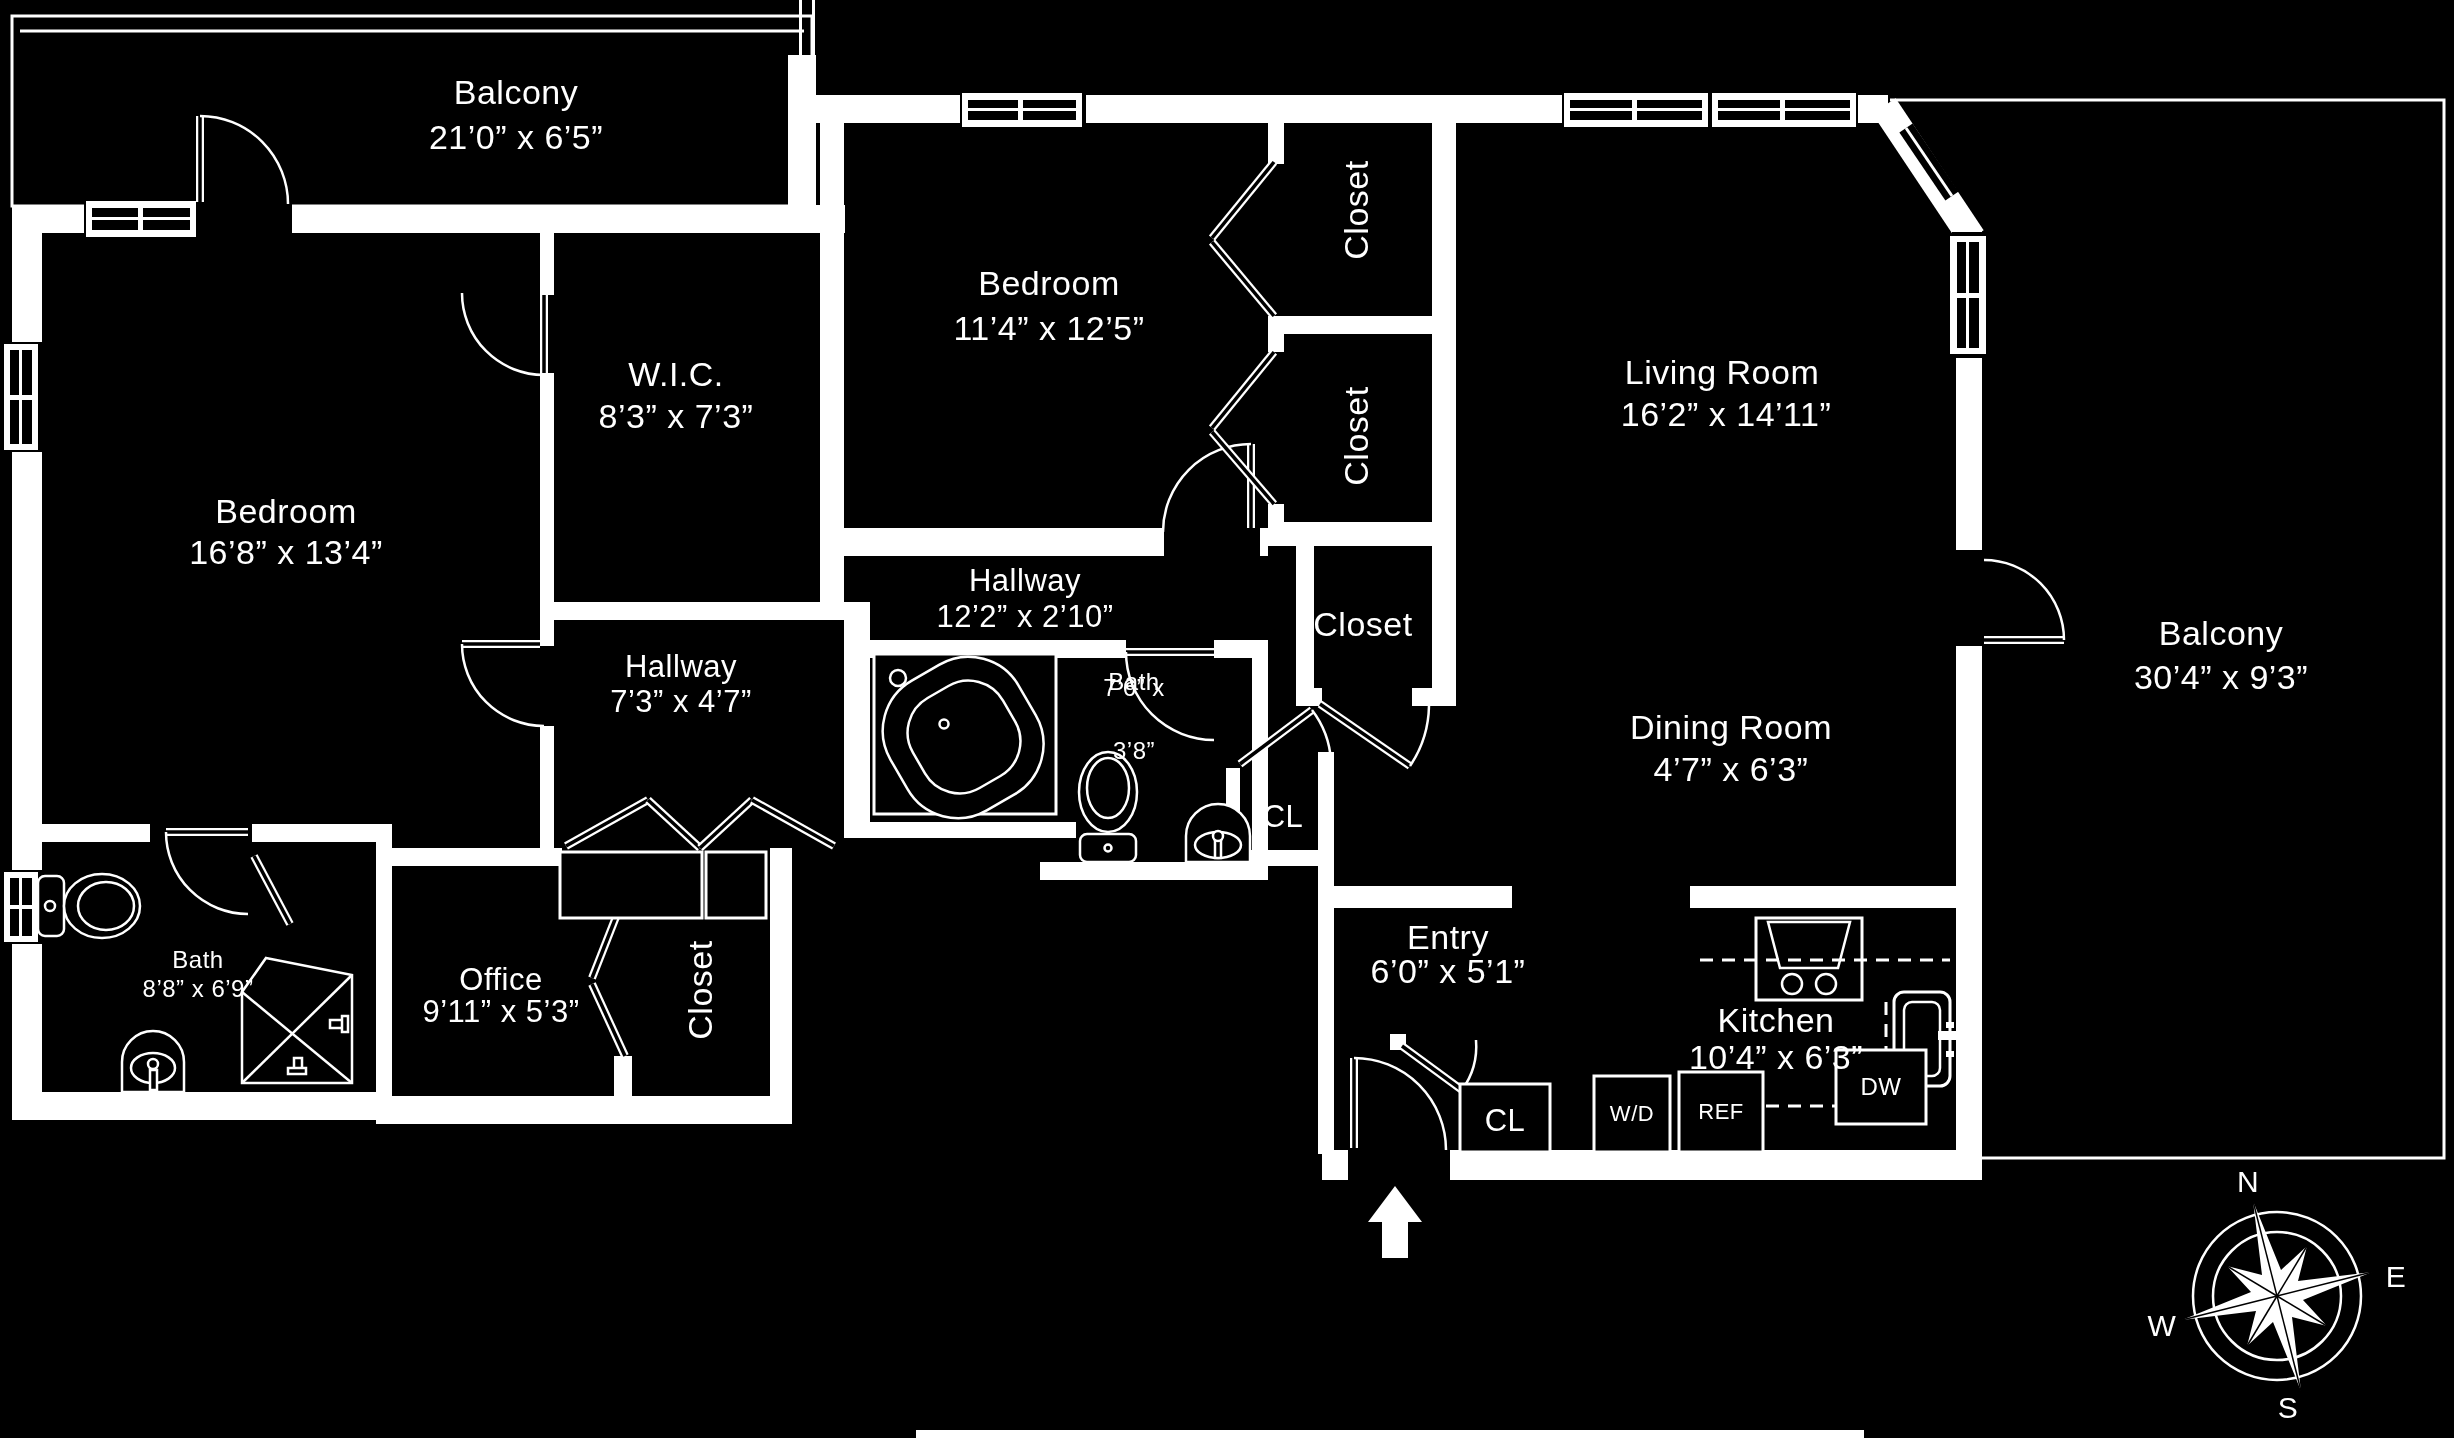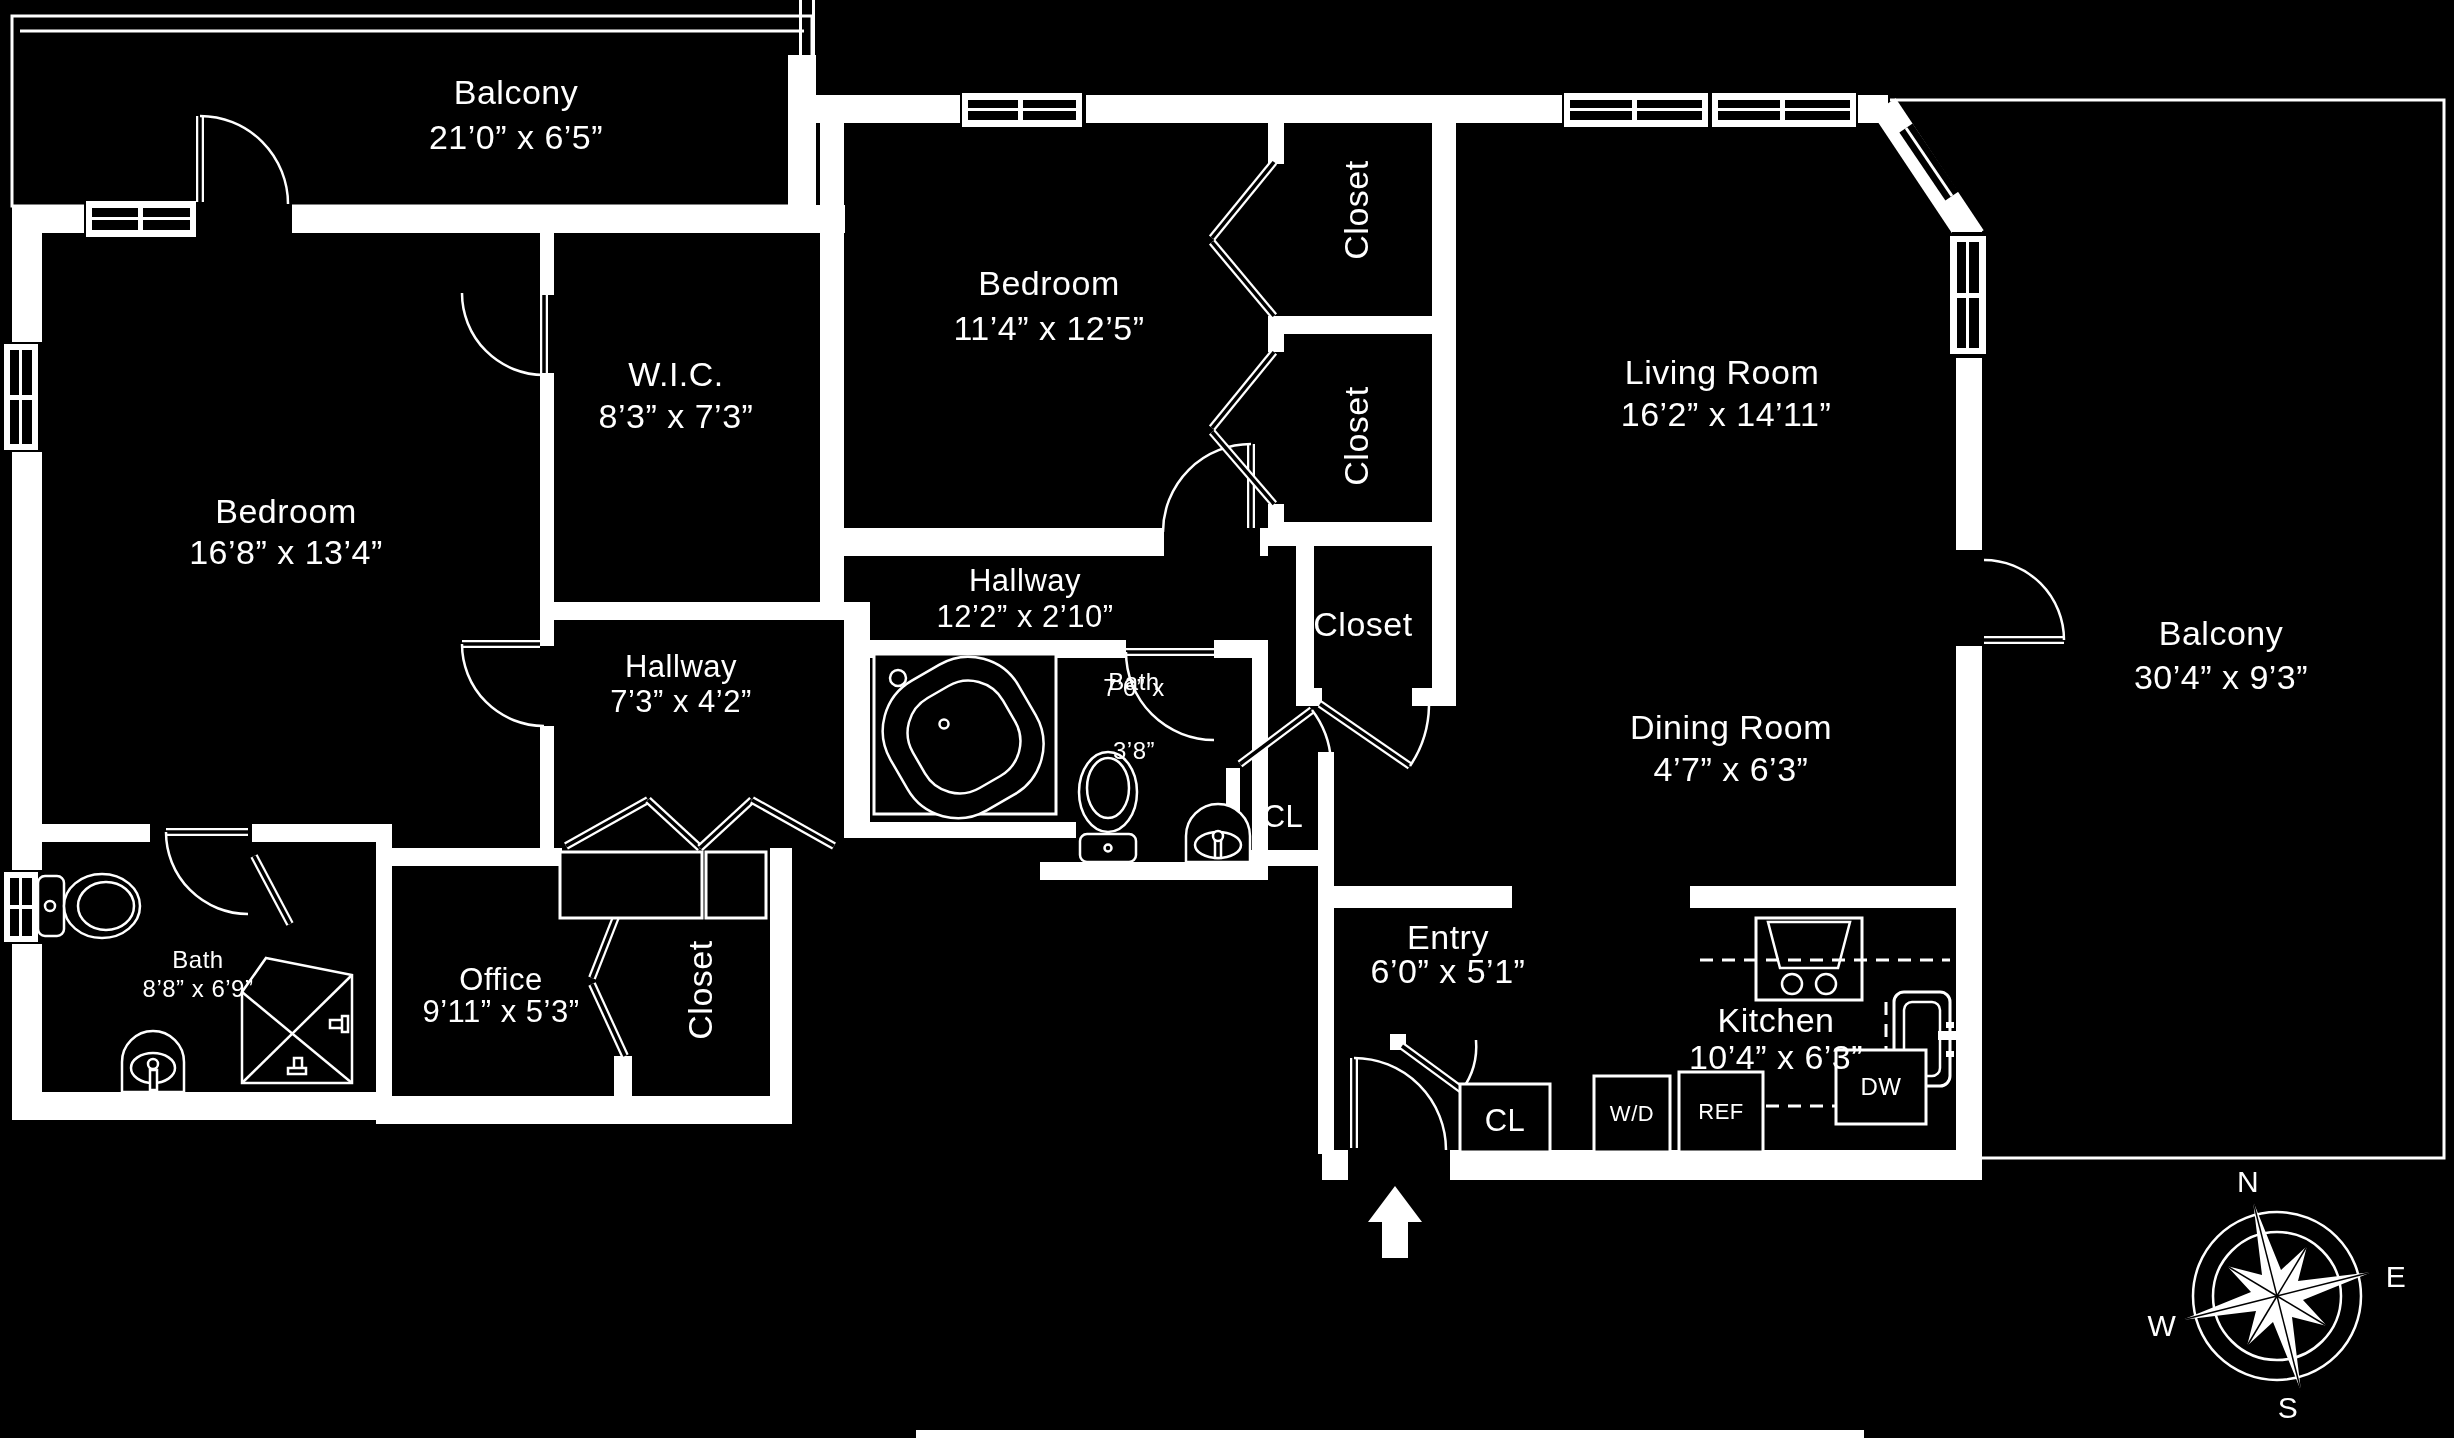--- a/index.html
+++ b/index.html
@@ -354,21 +354,21 @@
 <div class="lbl" style="left:676px;top:374px">W.I.C.</div>
 <div class="lbl" style="left:676px;top:416px">8’3” x 7’3”</div>
 
 <div class="lbl" style="left:286px;top:511px">Bedroom</div>
 <div class="lbl" style="left:286px;top:552px">16’8” x 13’4”</div>
 
 <div class="lbl md" style="left:1025px;top:580px">Hallway</div>
 <div class="lbl md" style="left:1025px;top:616px">12’2” x 2’10”</div>
 
 <div class="lbl md" style="left:681px;top:666px">Hallway</div>
-<div class="lbl md" style="left:681px;top:701px">7’3” x 4’2”</div>
+<div class="lbl md" style="left:681px;top:701px">7’3” x 4’7”</div>
 
 <div class="lbl" style="left:1363px;top:624px">Closet</div>
 
 <div class="lbl sm" style="left:1086px;top:682px">Bath</div>
 <div class="lbl sm" style="left:1086px;top:688px">7’6” x</div>
 <div class="lbl sm" style="left:1086px;top:751px">3’8”</div>
 
 <div class="lbl md" style="left:1283px;top:816px">CL</div>
 
 <div class="lbl" style="left:1731px;top:727px">Dining Room</div>

